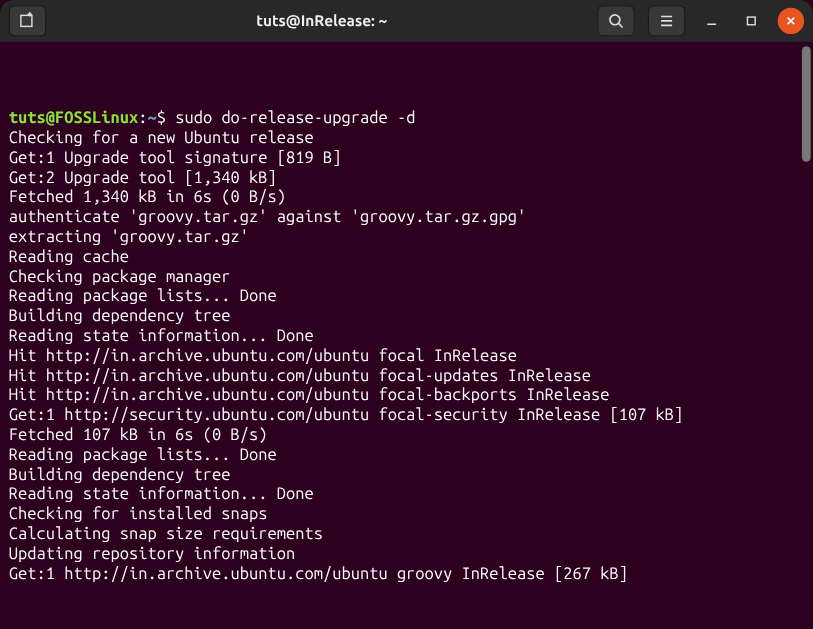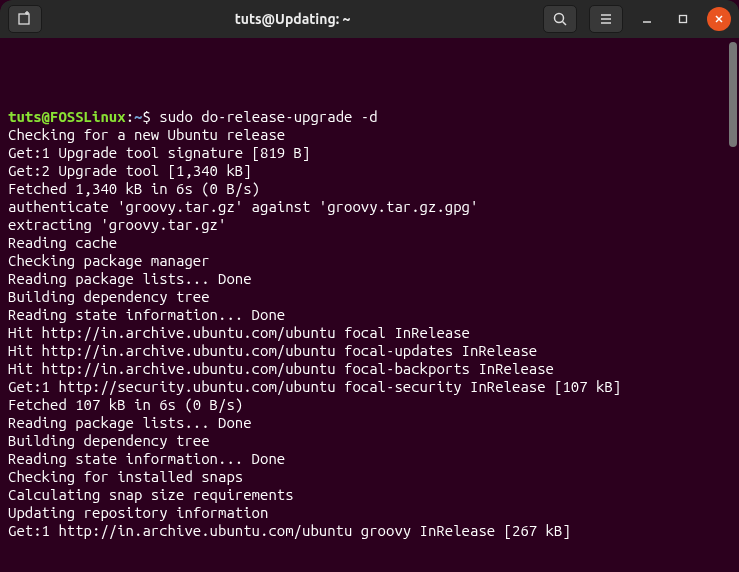--- a/index.html
+++ b/index.html
@@ -59,21 +59,21 @@
       display: flex;
       align-items: center;
       justify-content: center;
       color: #ddd;
     }
     .close-btn {
       background: #e95420;
       color: #fff;
     }
     .terminal-body {
-      padding: 16px 8px;
+      padding: 6px 8px;
       color: #ffffff;
       font-size: 15px;
       line-height: 18px;
       height: calc(100% - 38px);
       overflow: hidden;
       position: relative;
       white-space: pre;
     }
     .scrollbar {
       position: absolute;
@@ -97,21 +97,21 @@
 <div class="titlebar">
   <div class="titlebar-left">
     <div class="icon-btn">
       <svg width="16" height="16" viewBox="0 0 16 16">
         <rect x="2" y="3" width="10" height="10" fill="none" stroke="#ddd" stroke-width="1.3"></rect>
         <line x1="10" y1="4" x2="10" y2="0" stroke="#ddd" stroke-width="1.3"></line>
         <line x1="8" y1="2" x2="12" y2="2" stroke="#ddd" stroke-width="1.3"></line>
       </svg>
     </div>
   </div>
-  <div class="title-text">tuts@Updating: ~</div>
+  <div class="title-text">tuts@InRelease: ~</div>
   <div class="titlebar-right">
     <div class="icon-btn">
       <svg width="14" height="14" viewBox="0 0 14 14">
         <circle cx="6" cy="6" r="4.5" fill="none" stroke="#ddd" stroke-width="1.5"></circle>
         <line x1="9.5" y1="9.5" x2="13" y2="13" stroke="#ddd" stroke-width="1.5"></line>
       </svg>
     </div>
     <div class="icon-btn">
       <svg width="14" height="14" viewBox="0 0 14 14">
         <line x1="2" y1="3" x2="12" y2="3" stroke="#ddd" stroke-width="1.5"></line>

